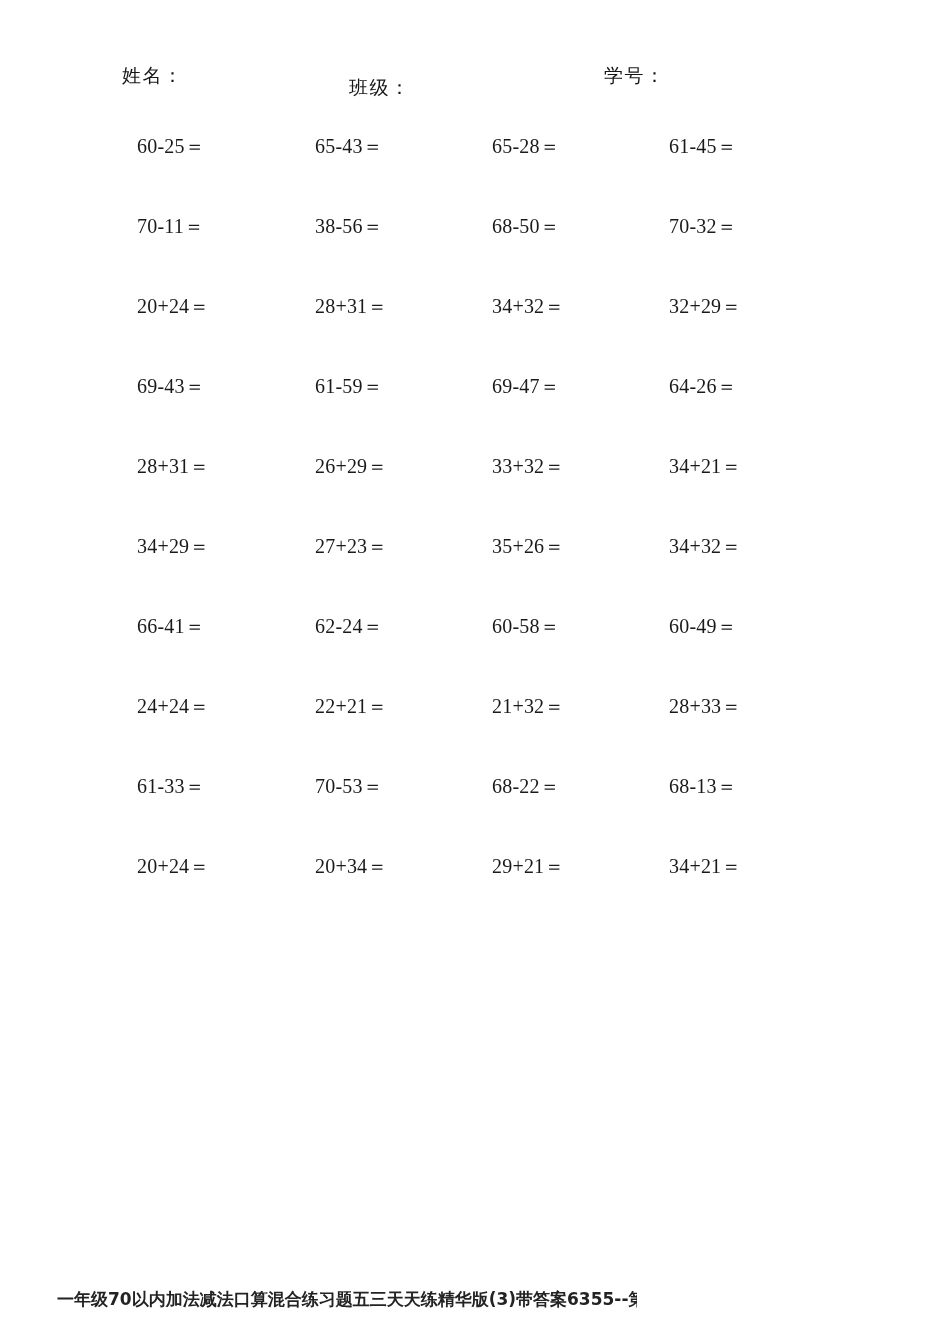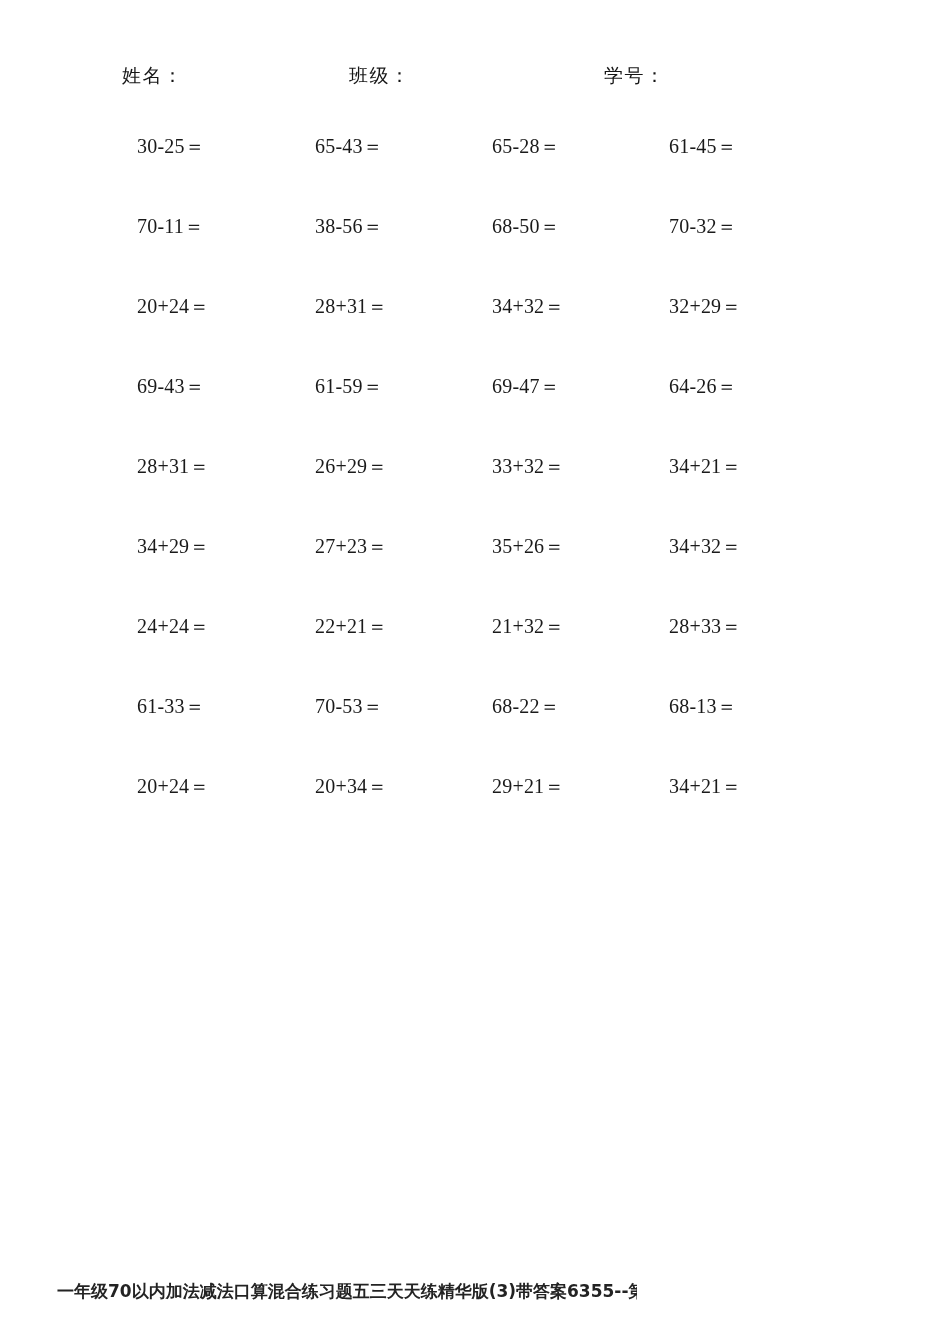--- a/index.html
+++ b/index.html
@@ -29,21 +29,21 @@
   .header-field {
     position: absolute;
     font-family: "DejaVu Serif", "Liberation Serif", serif;
     font-size: 19px;
     line-height: 26px;
     letter-spacing: 1.5px;
     color: #151515;
     white-space: nowrap;
   }
   .hf-name  { left: 122px; top: 0; }
-  .hf-class { left: 349px; top: 0; text-align: right; }
+  .hf-class { left: 349px; top: 12px; text-align: right; }
   .hf-id    { left: 597px; top: 0; margin-left: 7px; }
 
   
   .grid {
     position: absolute;
     left: 0;
     top: 118px;
     width: 950px;
   }
   .prow {
@@ -77,37 +77,38 @@
   .footer-text {
     font-family: "DejaVu Sans", "Liberation Sans", sans-serif;
     font-size: 17px;
     line-height: 30px;
     font-weight: 600;
     color: #232323;
     white-space: nowrap;
     display: block;
     width: 580px;
     overflow: hidden;
+    margin-top: 8px;
   }
 </style>
 </head>
 <body>
 
 <div class="page">
 
   <div class="header">
     <div class="header-field hf-name">姓名：</div>
     <div class="header-field hf-class">班级：</div>
     <div class="header-field hf-id">学号：</div>
   </div>
 
   <div class="grid">
 
     <div class="prow">
-      <div class="cell c0">30-25＝</div>
+      <div class="cell c0">60-25＝</div>
       <div class="cell c1">65-43＝</div>
       <div class="cell c2">65-28＝</div>
       <div class="cell c3">61-45＝</div>
     </div>
 
 
     <div class="prow">
       <div class="cell c0">70-11＝</div>
       <div class="cell c1">38-56＝</div>
       <div class="cell c2">68-50＝</div>
@@ -136,20 +137,26 @@
     </div>
 
 
     <div class="prow">
       <div class="cell c0">34+29＝</div>
       <div class="cell c1">27+23＝</div>
       <div class="cell c2">35+26＝</div>
       <div class="cell c3">34+32＝</div>
     </div>
 
+    <div class="prow">
+      <div class="cell c0">66-41＝</div>
+      <div class="cell c1">62-24＝</div>
+      <div class="cell c2">60-58＝</div>
+      <div class="cell c3">60-49＝</div>
+    </div>
 
     <div class="prow">
       <div class="cell c0">24+24＝</div>
       <div class="cell c1">22+21＝</div>
       <div class="cell c2">21+32＝</div>
       <div class="cell c3">28+33＝</div>
     </div>
 
     <div class="prow">
       <div class="cell c0">61-33＝</div>

